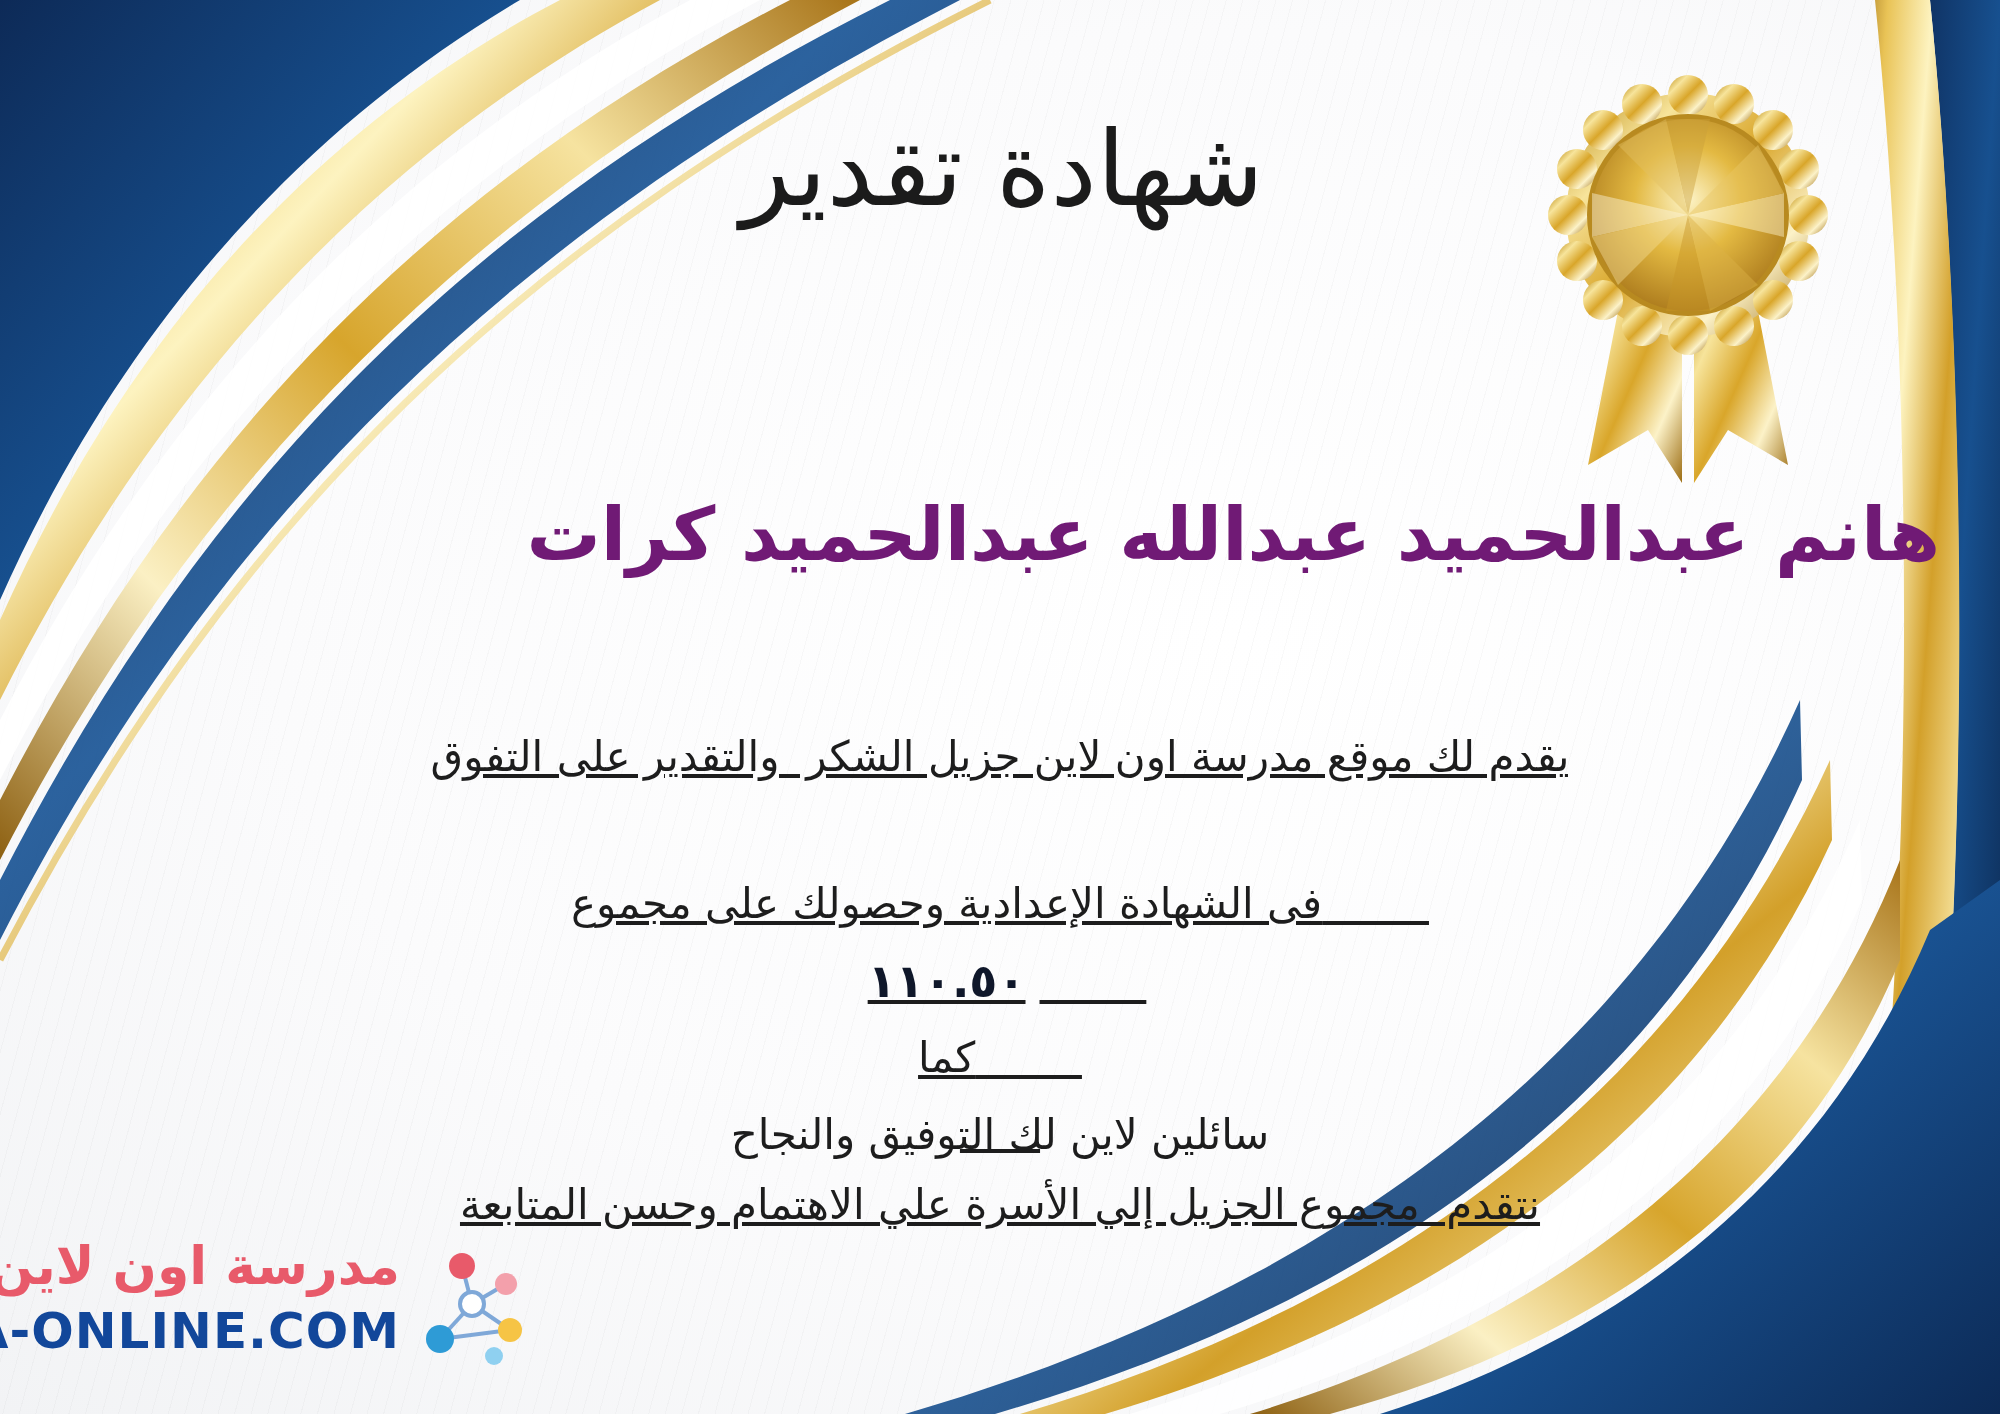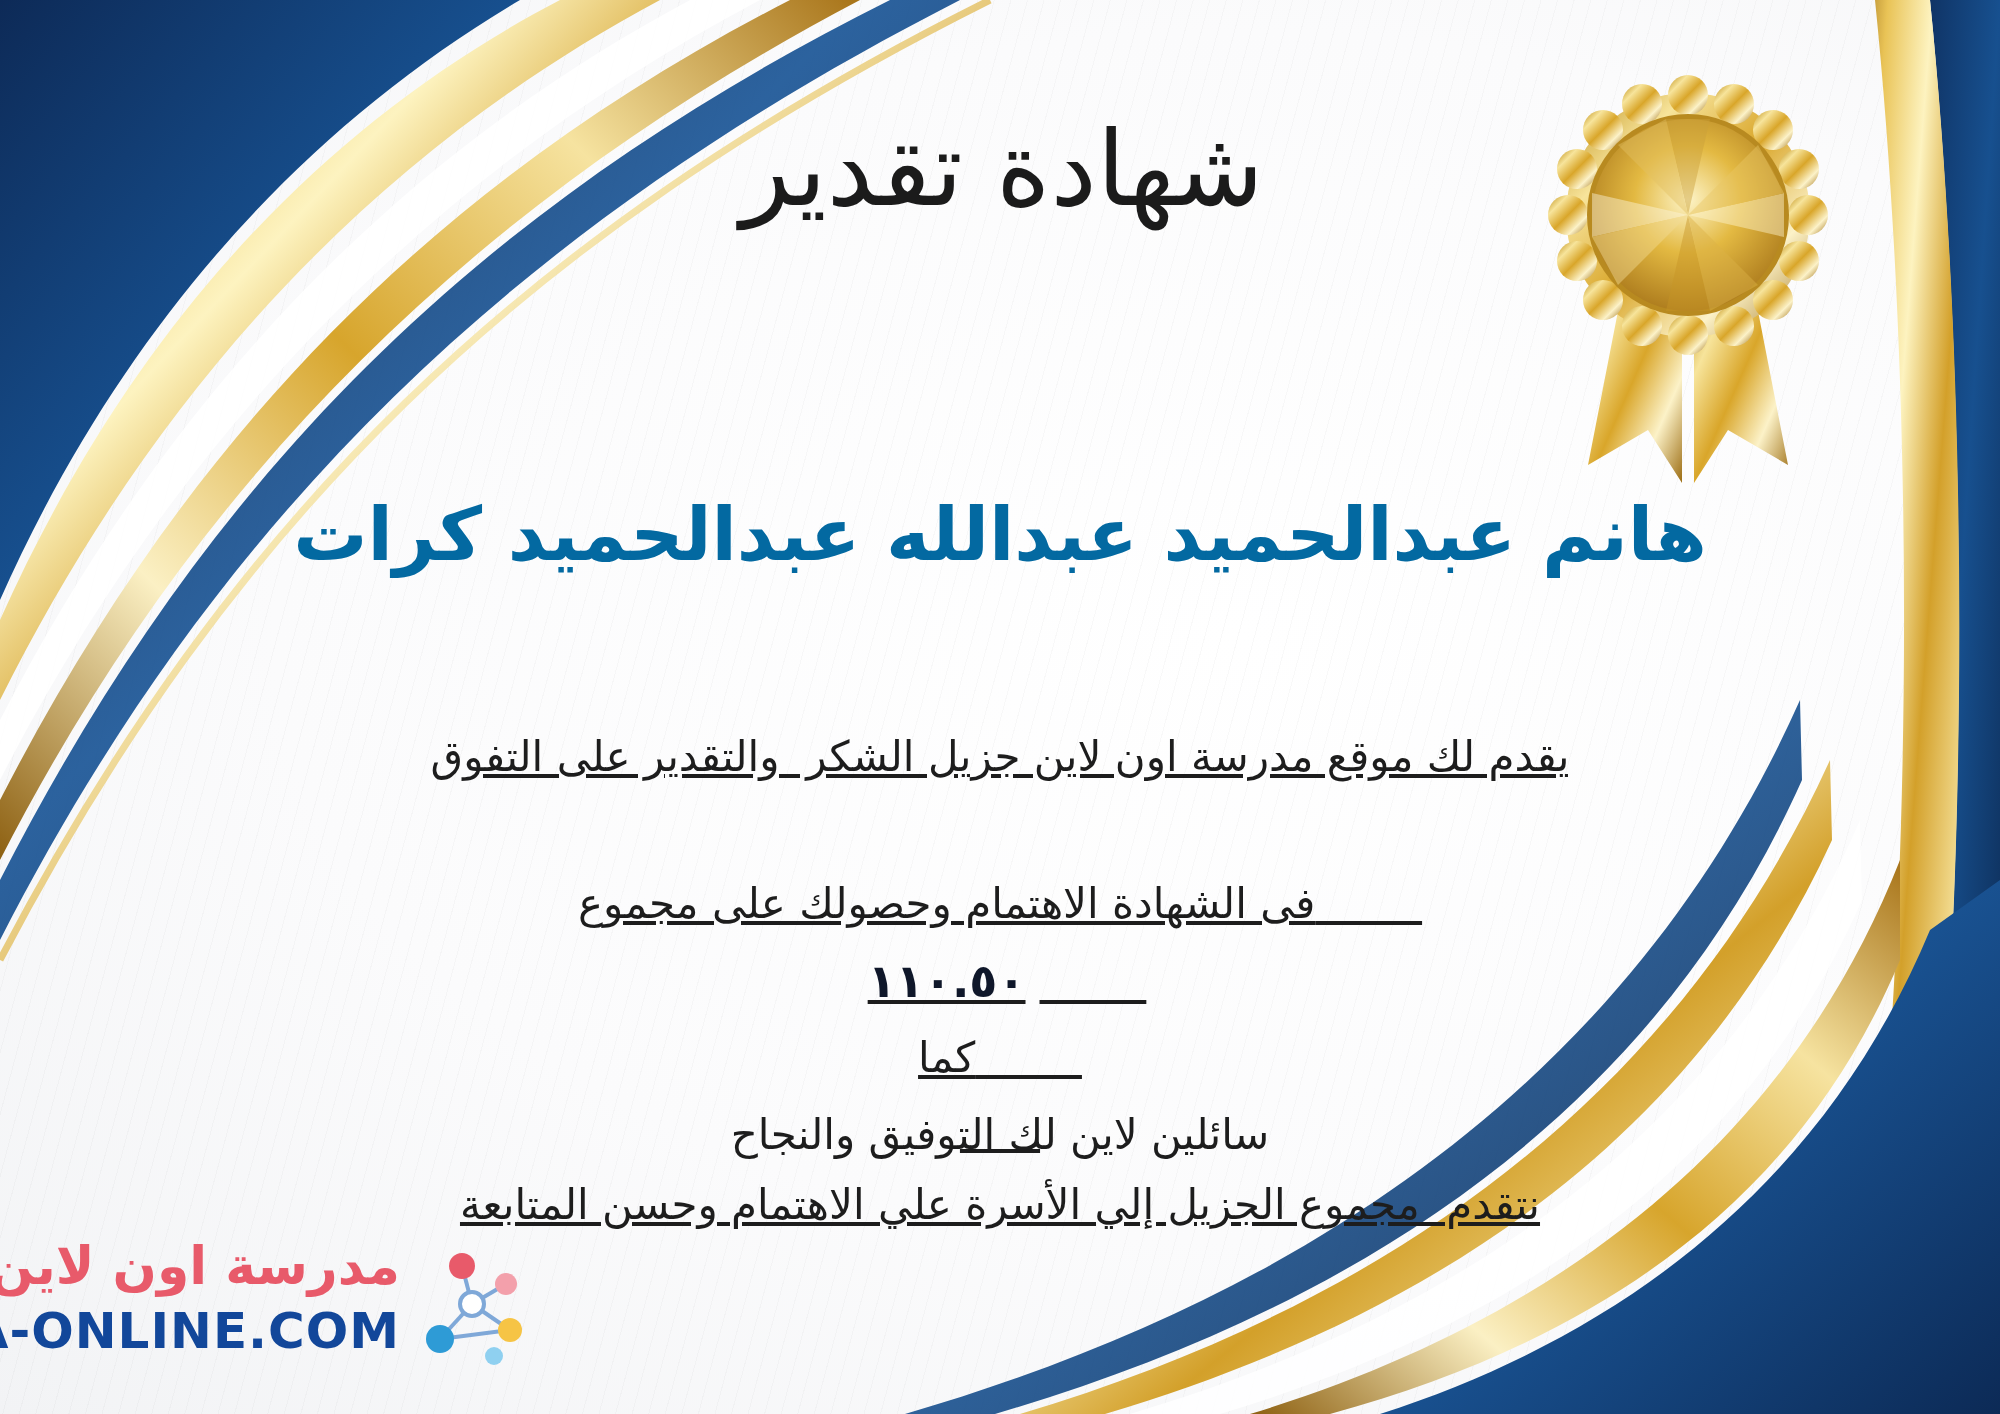--- a/index.html
+++ b/index.html
@@ -65,24 +65,24 @@
     font-weight: 400;
     color: #1b1b1b;
     letter-spacing: 0px;
   }
 
   .recipient {
     position: absolute;
     top: 490px;
     left: 60px;
     right: 60px;
-    text-align: center;
+    text-align: right;
     font-size: 74px;
     font-weight: 700;
-    color: #0369a1;
+    color: #701a75;
     line-height: 1.2;
   }
 
   .body-text {
     position: absolute;
     top: 720px;
     left: 180px;
     right: 180px;
     text-align: center;
     font-size: 42px;
@@ -265,21 +265,21 @@
 
   <div class="content">
 
     <div class="title">شهادة تقدير</div>
 
     <div class="recipient">هانم عبدالحميد عبدالله عبدالحميد كرات</div>
 
     <div class="body-text">
       <span class="body-line">يقدم لك موقع مدرسة اون لاين جزيل الشكر  والتقدير على التفوق</span>
       <span class="body-line">
-        <span>فى الشهادة الاهتمام وحصولك على مجموع</span>
+        <span>فى الشهادة الإعدادية وحصولك على مجموع</span>
         <span class="grade">١١٠.٥٠</span>
         <span>كما</span>
       </span>
       <span class="body-line">نتقدم  مجموع الجزيل إلي الأسرة علي الاهتمام وحسن المتابعة</span>
     </div>
 
     <div class="closing">سائلين لاين لك التوفيق  والنجاح</div>
   </div>
 
   <div class="logo">

